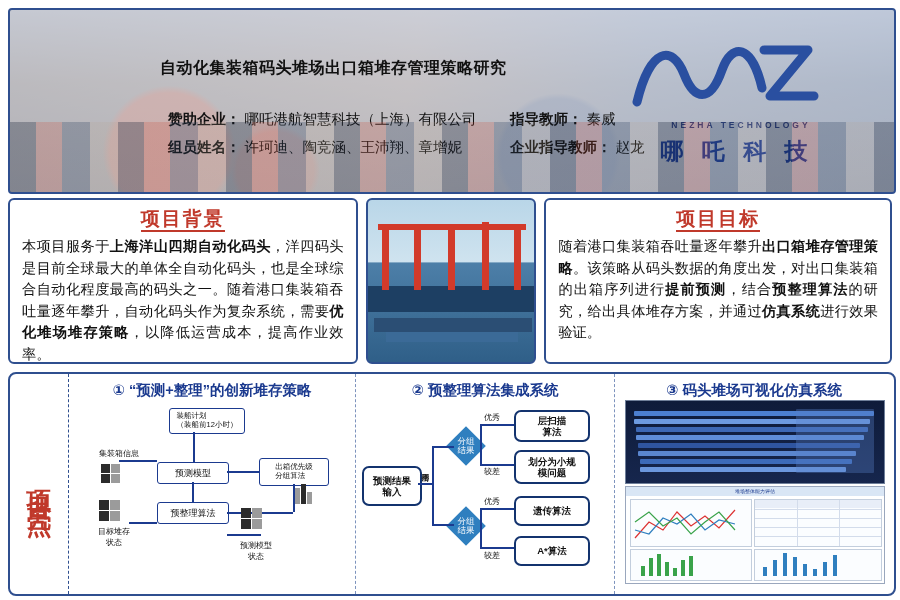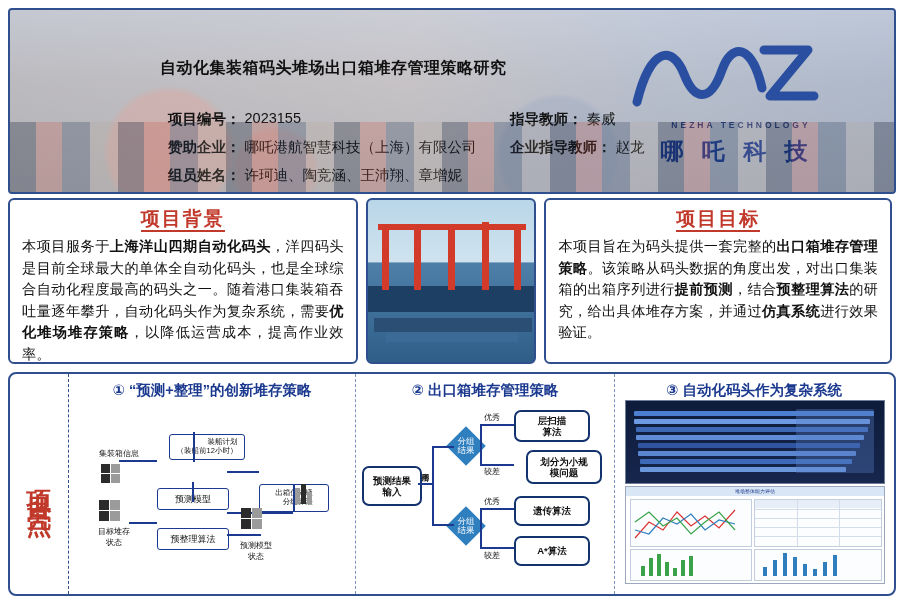--- a/index.html
+++ b/index.html
@@ -116,22 +116,22 @@
   .col-1{width:286px;border-right:1px dashed #7d93bd;}
   .col-2{width:258px;border-right:1px dashed #7d93bd;}
   .col-3{width:278px;}
   .col-title{
     text-align:center;font-size:14.5px;font-weight:bold;color:#1b3a8f;
     margin-top:7px;
   }
   .flow{position:relative;width:100%;height:165px;margin-top:4px;font-size:8px;color:#111;}
   .node{
     position:absolute;border:1.5px solid #1b3a8f;border-radius:3px;background:#fff;
-    display:flex;align-items:center;justify-content:center;text-align:right;
-    line-height:1.15;color:#111;margin-top:26px;
+    display:flex;align-items:center;justify-content:center;text-align:left;
+    line-height:1.15;color:#111;
   }
   .node.small{font-size:7.5px;}
   .lbl{position:absolute;font-size:8px;color:#111;text-align:center;}
   .ln{position:absolute;background:#1b3a8f;}
   .cube{position:absolute;background:#2b2b2b;}
   .cube.lite{background:#9b9b9b;}
 
   
   .rnode{
     position:absolute;border:2px solid #13336e;border-radius:7px;background:#fff;
@@ -168,24 +168,20 @@
 
 <div class="poster">
 
   <div class="header">
     <div class="hdr-overlay"></div>
 
 
     <div class="poster-title">自动化集装箱码头堆场出口箱堆存管理策略研究</div>
 
     <div class="meta">
-      <div class="meta-row">
-        <span class="l">项目编号：</span>
-        <span class="v">2023155</span>
-      </div>
       <div class="meta-row">
         <span class="l">赞助企业：</span>
         <span class="v">哪吒港航智慧科技（上海）有限公司</span>
       </div>
       <div class="meta-row">
         <span class="l">组员姓名：</span>
         <span class="v">许珂迪、陶竞涵、王沛翔、章增妮</span>
       </div>
     </div>
 
@@ -231,21 +227,21 @@
       <div class="crane" style="left:10px;top:24px;width:148px;height:6px;"></div>
       <div class="ship" style="left:6px;top:118px;width:158px;height:14px;background:#2b4e74;"></div>
       <div class="ship" style="left:18px;top:132px;width:132px;height:10px;background:#3b6a97;"></div>
     </div>
 
     <div class="panel goal-panel">
       <div class="sec-title">
         <span class="u">项目目标</span>
       </div>
       <div class="sec-body">
-        <span>本项目旨在为码头提供一套完整的</span><b>出口箱堆存管理策略</b><span>。该策略从码头数据的角度出发，对出口集装箱的出箱序列进行</span><b>提前预测</b><span>，结合</span><b>预整理算法</b><span>的研究，给出具体堆存方案，并通过</span><b>仿真系统</b><span>进行效果验证。</span>
+        <span>随着港口集装箱吞吐量逐年攀升</span><b>出口箱堆存管理策略</b><span>。该策略从码头数据的角度出发，对出口集装箱的出箱序列进行</span><b>提前预测</b><span>，结合</span><b>预整理算法</b><span>的研究，给出具体堆存方案，并通过</span><b>仿真系统</b><span>进行效果验证。</span>
       </div>
     </div>
   </div>
 
   <div class="bottom">
 
     <div class="highlight-label">
       <span>项目亮点</span>
     </div>
 
@@ -297,42 +293,42 @@
         <div class="cube" style="left:172px;top:115px;width:10px;height:10px;"></div>
         <div class="cube lite" style="left:183px;top:115px;width:10px;height:10px;"></div>
 
         <div class="cube lite" style="left:226px;top:84px;width:5px;height:16px;"></div>
         <div class="cube" style="left:232px;top:80px;width:5px;height:20px;"></div>
         <div class="cube lite" style="left:238px;top:88px;width:5px;height:12px;"></div>
       </div>
     </div>
 
     <div class="col col-2">
-      <div class="col-title">② 出口箱堆存管理策略</div>
+      <div class="col-title">② 预整理算法集成系统</div>
       <div class="flow">
 
         <div class="rnode" style="left:6px;top:62px;width:56px;height:36px;">
           <span style="white-space:pre-line">预测结果
 输入</span>
         </div>
 
         <div class="dia" style="left:96px;top:28px;width:28px;height:28px;">
           <span style="white-space:pre-line">分组
 结果</span>
         </div>
         <div class="dia" style="left:96px;top:108px;width:28px;height:28px;">
           <span style="white-space:pre-line">分组
 结果</span>
         </div>
 
         <div class="rnode" style="left:158px;top:6px;width:72px;height:28px;">
           <span style="white-space:pre-line">层扫描
 算法</span>
         </div>
-        <div class="rnode" style="left:158px;top:46px;width:72px;height:30px;margin-left:12px;">
+        <div class="rnode" style="left:158px;top:46px;width:72px;height:30px;">
           <span style="white-space:pre-line">划分为小规
 模问题</span>
         </div>
         <div class="rnode" style="left:158px;top:92px;width:72px;height:26px;">
           <span>遗传算法</span>
         </div>
         <div class="rnode" style="left:158px;top:132px;width:72px;height:26px;">
           <span>A*算法</span>
         </div>
 
@@ -351,21 +347,21 @@
 
         <div class="cap" style="left:64px;top:64px;writing-mode:vertical-rl;font-size:7.5px;">不同情形</div>
         <div class="cap" style="left:128px;top:8px;">优秀</div>
         <div class="cap" style="left:128px;top:62px;">较差</div>
         <div class="cap" style="left:128px;top:92px;">优秀</div>
         <div class="cap" style="left:128px;top:146px;">较差</div>
       </div>
     </div>
 
     <div class="col col-3">
-      <div class="col-title">③ 自动化码头作为复杂系统</div>
+      <div class="col-title">③ 码头堆场可视化仿真系统</div>
 
       <div class="yard-img">
         <div class="row" style="left:8px;top:10px;width:240px;background:#4c7fd0;"></div>
         <div class="row" style="left:8px;top:18px;width:236px;background:#6d9ae0;"></div>
         <div class="row" style="left:10px;top:26px;width:232px;background:#3d68b5;"></div>
         <div class="row" style="left:10px;top:34px;width:228px;background:#5f8dd8;"></div>
         <div class="row" style="left:12px;top:42px;width:222px;background:#2f55a0;"></div>
         <div class="row" style="left:12px;top:50px;width:218px;background:#5a86cf;"></div>
         <div class="row" style="left:14px;top:58px;width:212px;background:#3c6ab8;"></div>
         <div class="row" style="left:14px;top:66px;width:206px;background:#6b97dd;"></div>

